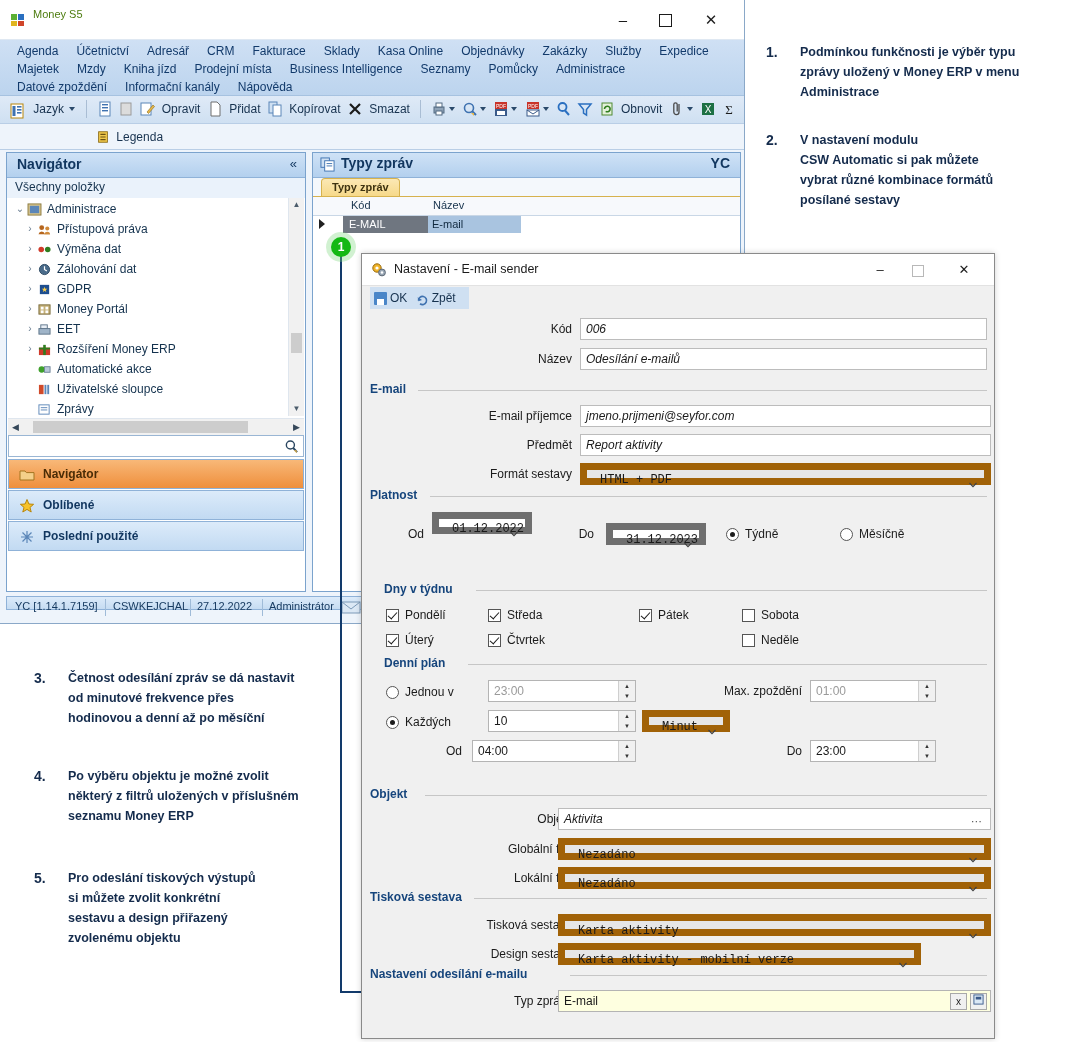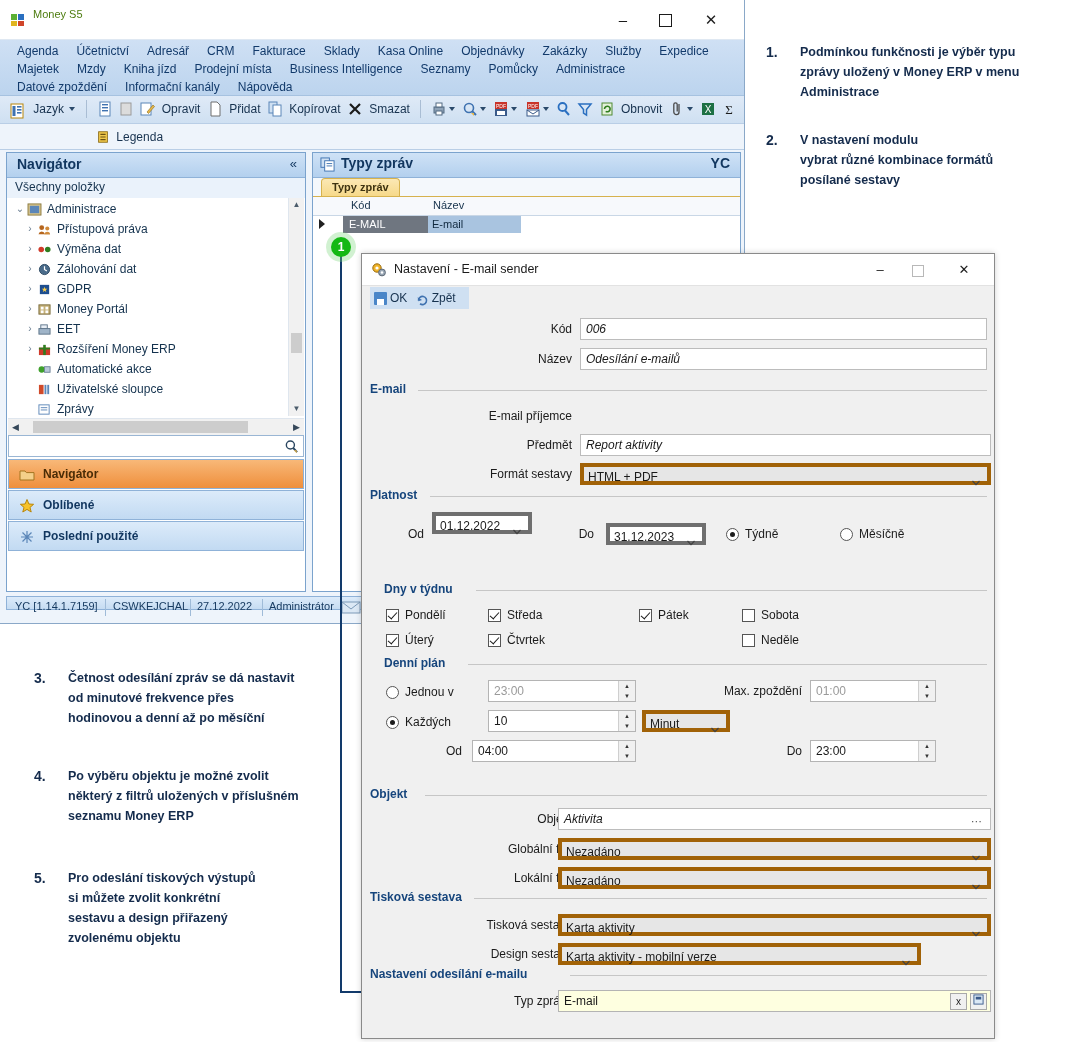--- a/index.html
+++ b/index.html
@@ -152,22 +152,22 @@
   #dlg-tb-inner{position:absolute;left:8px;top:1px;height:22px;background:#cfe0f2;padding:0 8px 0 4px;}
   #dlg-tb-inner .it{display:inline-block;height:22px;line-height:22px;font-size:12px;color:#17324f;padding:0 5px 0 0;}
   .ic-save{display:inline-block;width:13px;height:13px;background:#4a86c8;vertical-align:middle;margin-right:3px;position:relative;border-radius:1px;}
   .ic-save:after{content:"";position:absolute;left:3px;bottom:0;width:7px;height:6px;background:#fff;}
   .ic-undo{display:inline-block;width:13px;height:13px;vertical-align:middle;margin-right:3px;position:relative;}
 
   #dlg-body{position:absolute;left:0;top:56px;width:100%;bottom:0;}
   .flabel{position:absolute;text-align:right;font-size:12px;color:#1b1b1b;line-height:22px;}
   .finput{position:absolute;height:22px;background:#fff;border:1px solid #bcbcbc;box-sizing:border-box;
     font-size:12px;color:#1a1a1a;line-height:20px;padding-left:5px;font-style:italic;}
-  .fselect{position:absolute;height:22px;background:#e6e6e6;border:4px solid #a16207;box-sizing:border-box;
-    font-size:12px;color:#1a1a1a;line-height:20px;padding-left:4px;}
+  .fselect{position:absolute;height:22px;background:#e6e6e6;border:7px solid #a16207;box-sizing:border-box;
+    font-size:12px;color:#1a1a1a;line-height:20px;padding-left:13px;font-family:Liberation Mono, monospace;}
   .fselect .chev{position:absolute;right:7px;top:6px;width:8px;height:8px;}
   .fspin{position:absolute;height:22px;background:#fff;border:1px solid #b4b4b4;box-sizing:border-box;
     font-size:12px;color:#1a1a1a;line-height:20px;padding-left:5px;}
   .fspin.dis{color:#9a9a9a;}
   .fspin .sp{position:absolute;right:0;top:0;width:16px;height:20px;background:#f0f0f0;border-left:1px solid #cfcfcf;}
   .fspin .sp .u,.fspin .sp .d{position:absolute;left:0;width:16px;height:10px;text-align:center;font-size:6px;line-height:10px;color:#333;}
   .fspin .sp .u{top:0;}
   .fspin .sp .d{top:10px;}
 
   .group{position:absolute;}
@@ -482,20 +482,21 @@
 
 <div class="ann" style="left:766px;top:42px;width:290px;">
   <span class="num">1.</span>
   <span class="txt">Podmínkou funkčnosti je výběr typu</span>
   <span class="txt">zprávy uložený v Money ERP v menu</span>
   <span class="txt">Administrace</span>
 </div>
 <div class="ann" style="left:766px;top:130px;width:290px;">
   <span class="num">2.</span>
   <span class="txt">V nastavení modulu</span>
+  <span class="txt">CSW Automatic si pak můžete</span>
   <span class="txt">vybrat různé kombinace formátů</span>
   <span class="txt">posílané sestavy</span>
 </div>
 <div class="ann" style="left:34px;top:668px;width:310px;">
   <span class="num">3.</span>
   <span class="txt">Četnost odesílání zpráv se dá nastavit</span>
   <span class="txt">od minutové frekvence přes</span>
   <span class="txt">hodinovou a denní až po měsíční</span>
 </div>
 <div class="ann" style="left:34px;top:766px;width:310px;">
@@ -549,20 +550,21 @@
     <span class="finput" style="left:218px;top:8px;width:407px;">006</span>
 
     <span class="flabel" style="left:90px;top:38px;width:120px;">Název</span>
     <span class="finput" style="left:218px;top:38px;width:407px;">Odesílání e-mailů</span>
 
     <div class="group" style="left:8px;top:72px;width:617px;height:14px;">
       <span class="gt">E-mail</span>
       <span class="gl" style="left:48px;right:0;"></span>
     </div>
     <span class="flabel" style="left:60px;top:95px;width:150px;">E-mail příjemce</span>
+    <span class="finput" style="left:218px;top:95px;width:411px;">jmeno.prijmeni@seyfor.com</span>
     <span class="flabel" style="left:60px;top:124px;width:150px;">Předmět</span>
     <span class="finput" style="left:218px;top:124px;width:411px;">Report aktivity</span>
     <span class="flabel" style="left:60px;top:153px;width:150px;">Formát sestavy</span>
     <span class="fselect" style="left:218px;top:153px;width:411px;">
       <span>HTML + PDF</span>
       <span class="chev"><svg width="8" height="8" viewBox="0 0 8 8">
             <path d="M0.5 2 L4 5.6 L7.5 2" fill="none" stroke="#404040" stroke-width="1.2"></path>
           </svg></span>
     </span>
 

